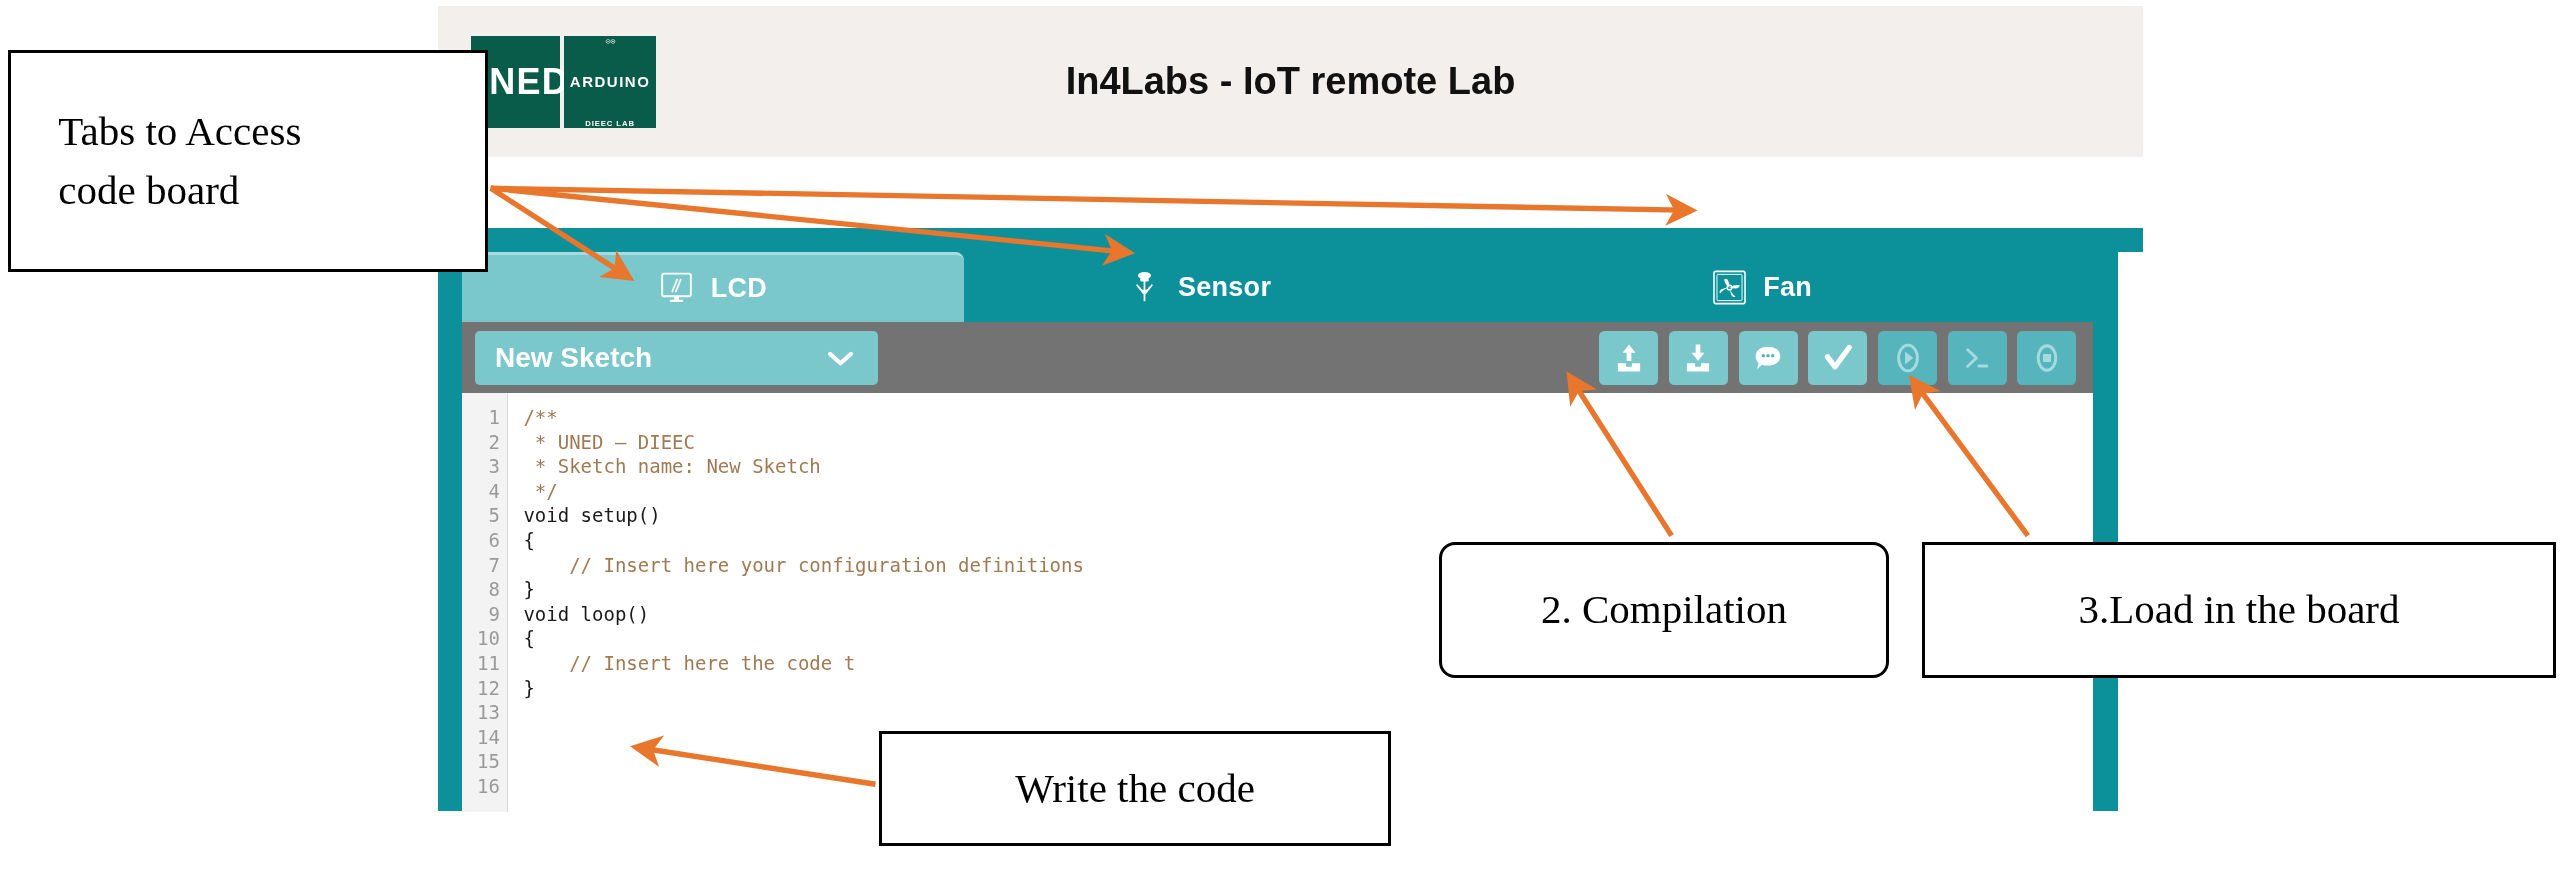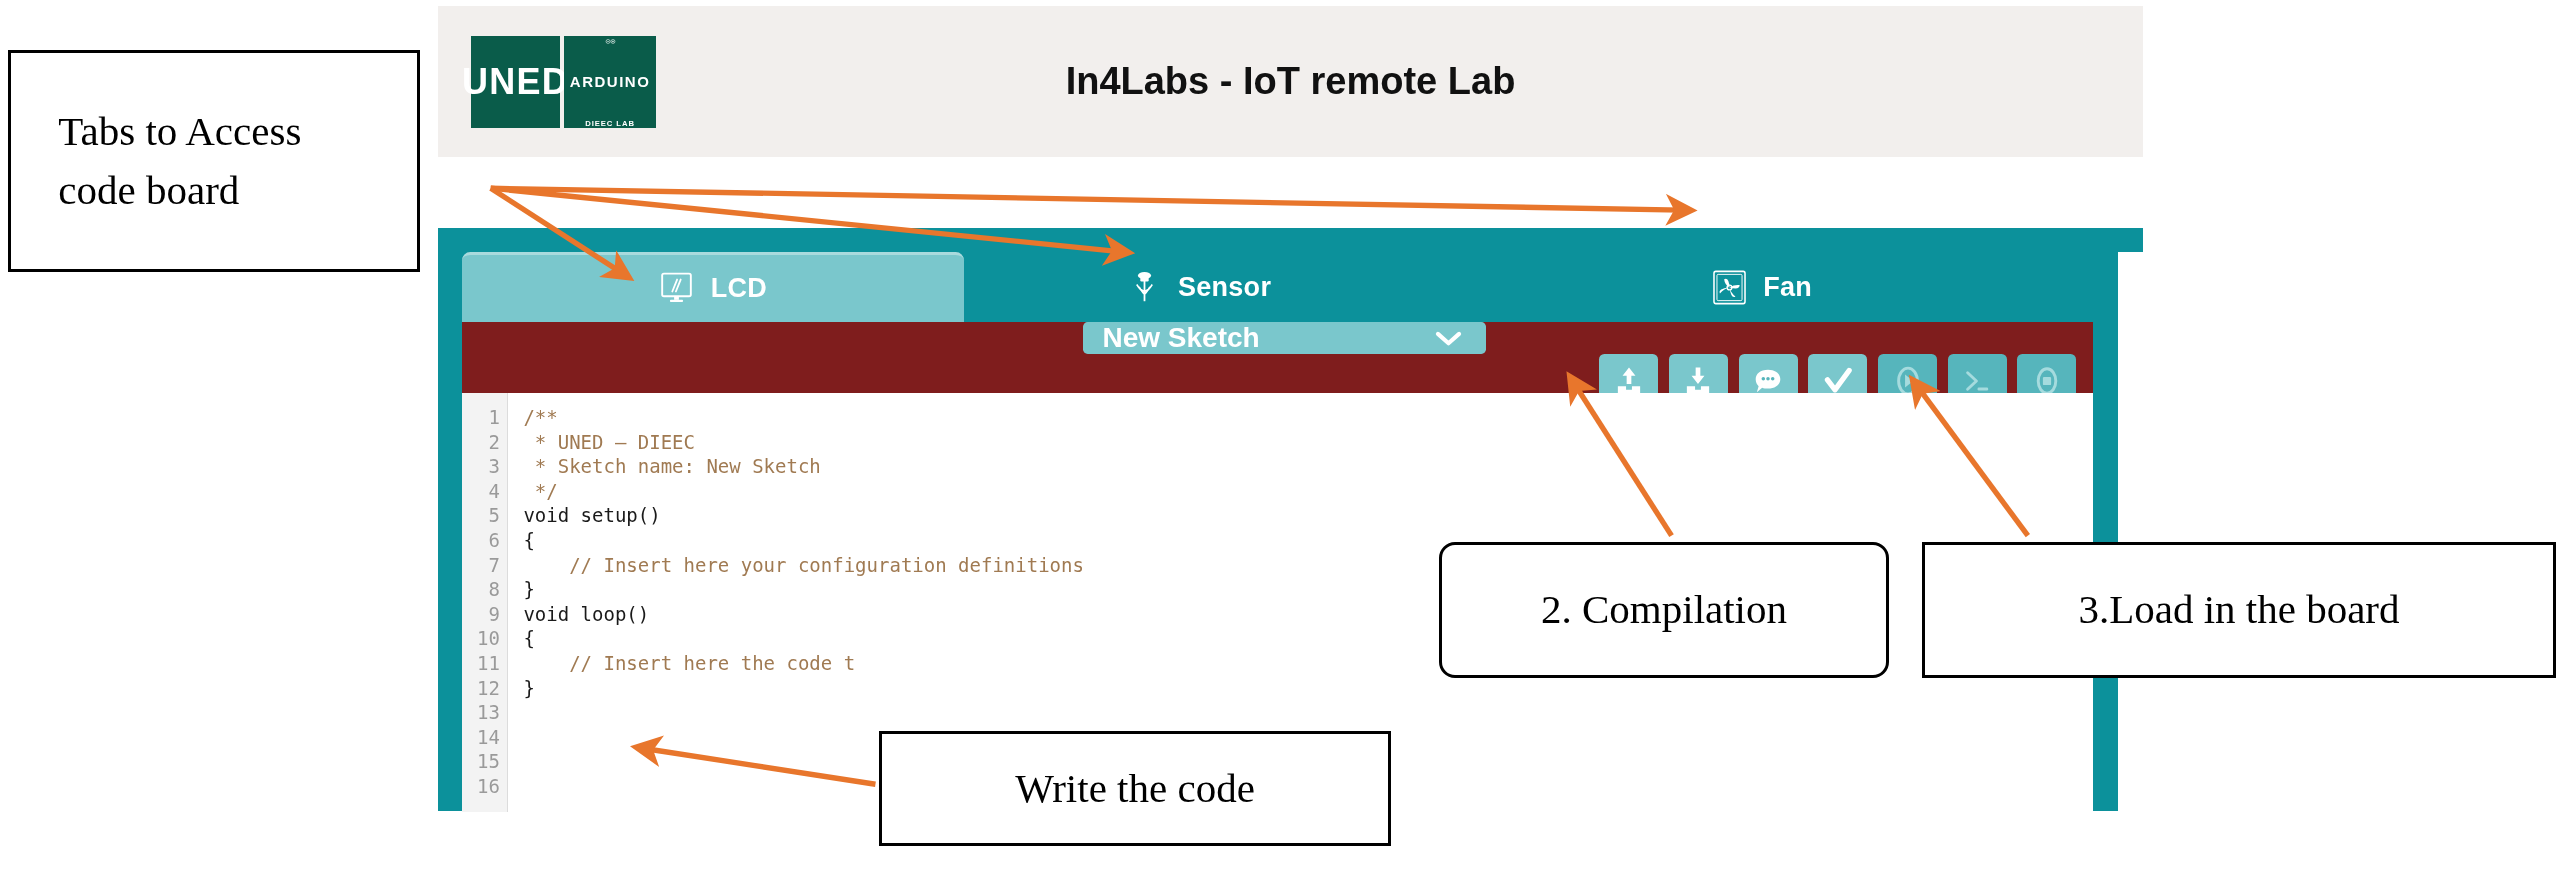--- a/index.html
+++ b/index.html
@@ -39,22 +39,22 @@
   .tab{height:70px;display:flex;align-items:center;box-sizing:border-box;}
   .tab .tab-inner{display:flex;align-items:center;}
   .tab-icon{width:37px;height:37px;margin-right:15.4px;display:block;}
   .tab-label{color:#ffffff;font-size:27px;font-weight:600;letter-spacing:0.3px;}
   #tab-lcd{width:521px;background:#7ac7cc;border-radius:8.3px 8.3px 0 0;
            border-top:3px solid #a9dadd;justify-content:center;}
   #tab-sensor{width:533px;justify-content:flex-start;padding-left:115px;}
   #tab-fan{width:533px;justify-content:flex-start;padding-left:136px;text-align:right;}
 
   
-  #toolbar{position:absolute;left:24px;top:94px;width:1631px;height:71px;background:#7f1d1d;
-           display:flex;align-items:center;flex-direction:column;}
+  #toolbar{position:absolute;left:24px;top:94px;width:1631px;height:71px;background:#737373;
+           display:flex;align-items:center;}
   #sketch-select{margin-left:13px;width:403px;height:54px;background:#7ac7cc;border-radius:4.7px;
                  display:flex;align-items:center;justify-content:space-between;box-sizing:border-box;
                  padding:0 24px 0 20px;}
   #sketch-select .sel-label{color:#ffffff;font-size:28px;font-weight:600;}
   #sketch-chevron{width:27px;height:18px;}
   #tool-buttons{margin-left:auto;margin-right:16.6px;display:flex;gap:10.7px;}
   .tool-btn{width:59px;height:54px;border-radius:5.3px;background:#56b5bc;
             display:flex;align-items:center;justify-content:center;}
   .tool-btn.light{background:#7ac7cc;}
   .tool-btn svg{width:34px;height:34px;display:block;}
@@ -69,21 +69,21 @@
   #code{flex:1;padding:12px 0 0 15.4px;}
   #code div{font-family:"DejaVu Sans Mono",monospace;font-size:19px;line-height:24.6px;
             color:#1a1a1a;white-space:pre;}
   #code div.cm{color:#a07a52;}
 
   
   .callout{position:absolute;background:#ffffff;border:3px solid #000000;box-sizing:border-box;
            display:flex;flex-direction:column;align-items:flex-start;justify-content:center;
            font-family:"Liberation Serif",serif;color:#000000;z-index:30;}
   .callout span{display:block;font-size:41px;line-height:1.45;}
-  #callout-tabs{left:8.3px;top:50px;width:412px;height:222px;padding:0 0 0 47px;}
+  #callout-tabs{left:8.3px;top:50px;width:480px;height:222px;padding:0 0 0 47px;}
   #callout-compile{left:1439px;top:542px;width:450px;height:136px;align-items:center;justify-content:center;border-radius:16px;}
   #callout-load{left:1922px;top:542px;width:634px;height:136px;align-items:center;justify-content:center;}
   #callout-write{left:879px;top:731px;width:512px;height:115px;align-items:center;justify-content:center;}
 
   #arrow-layer{position:absolute;left:0;top:0;width:2576px;height:876px;z-index:20;
                pointer-events:none;}
 </style>
 </head>
 <body>
 

